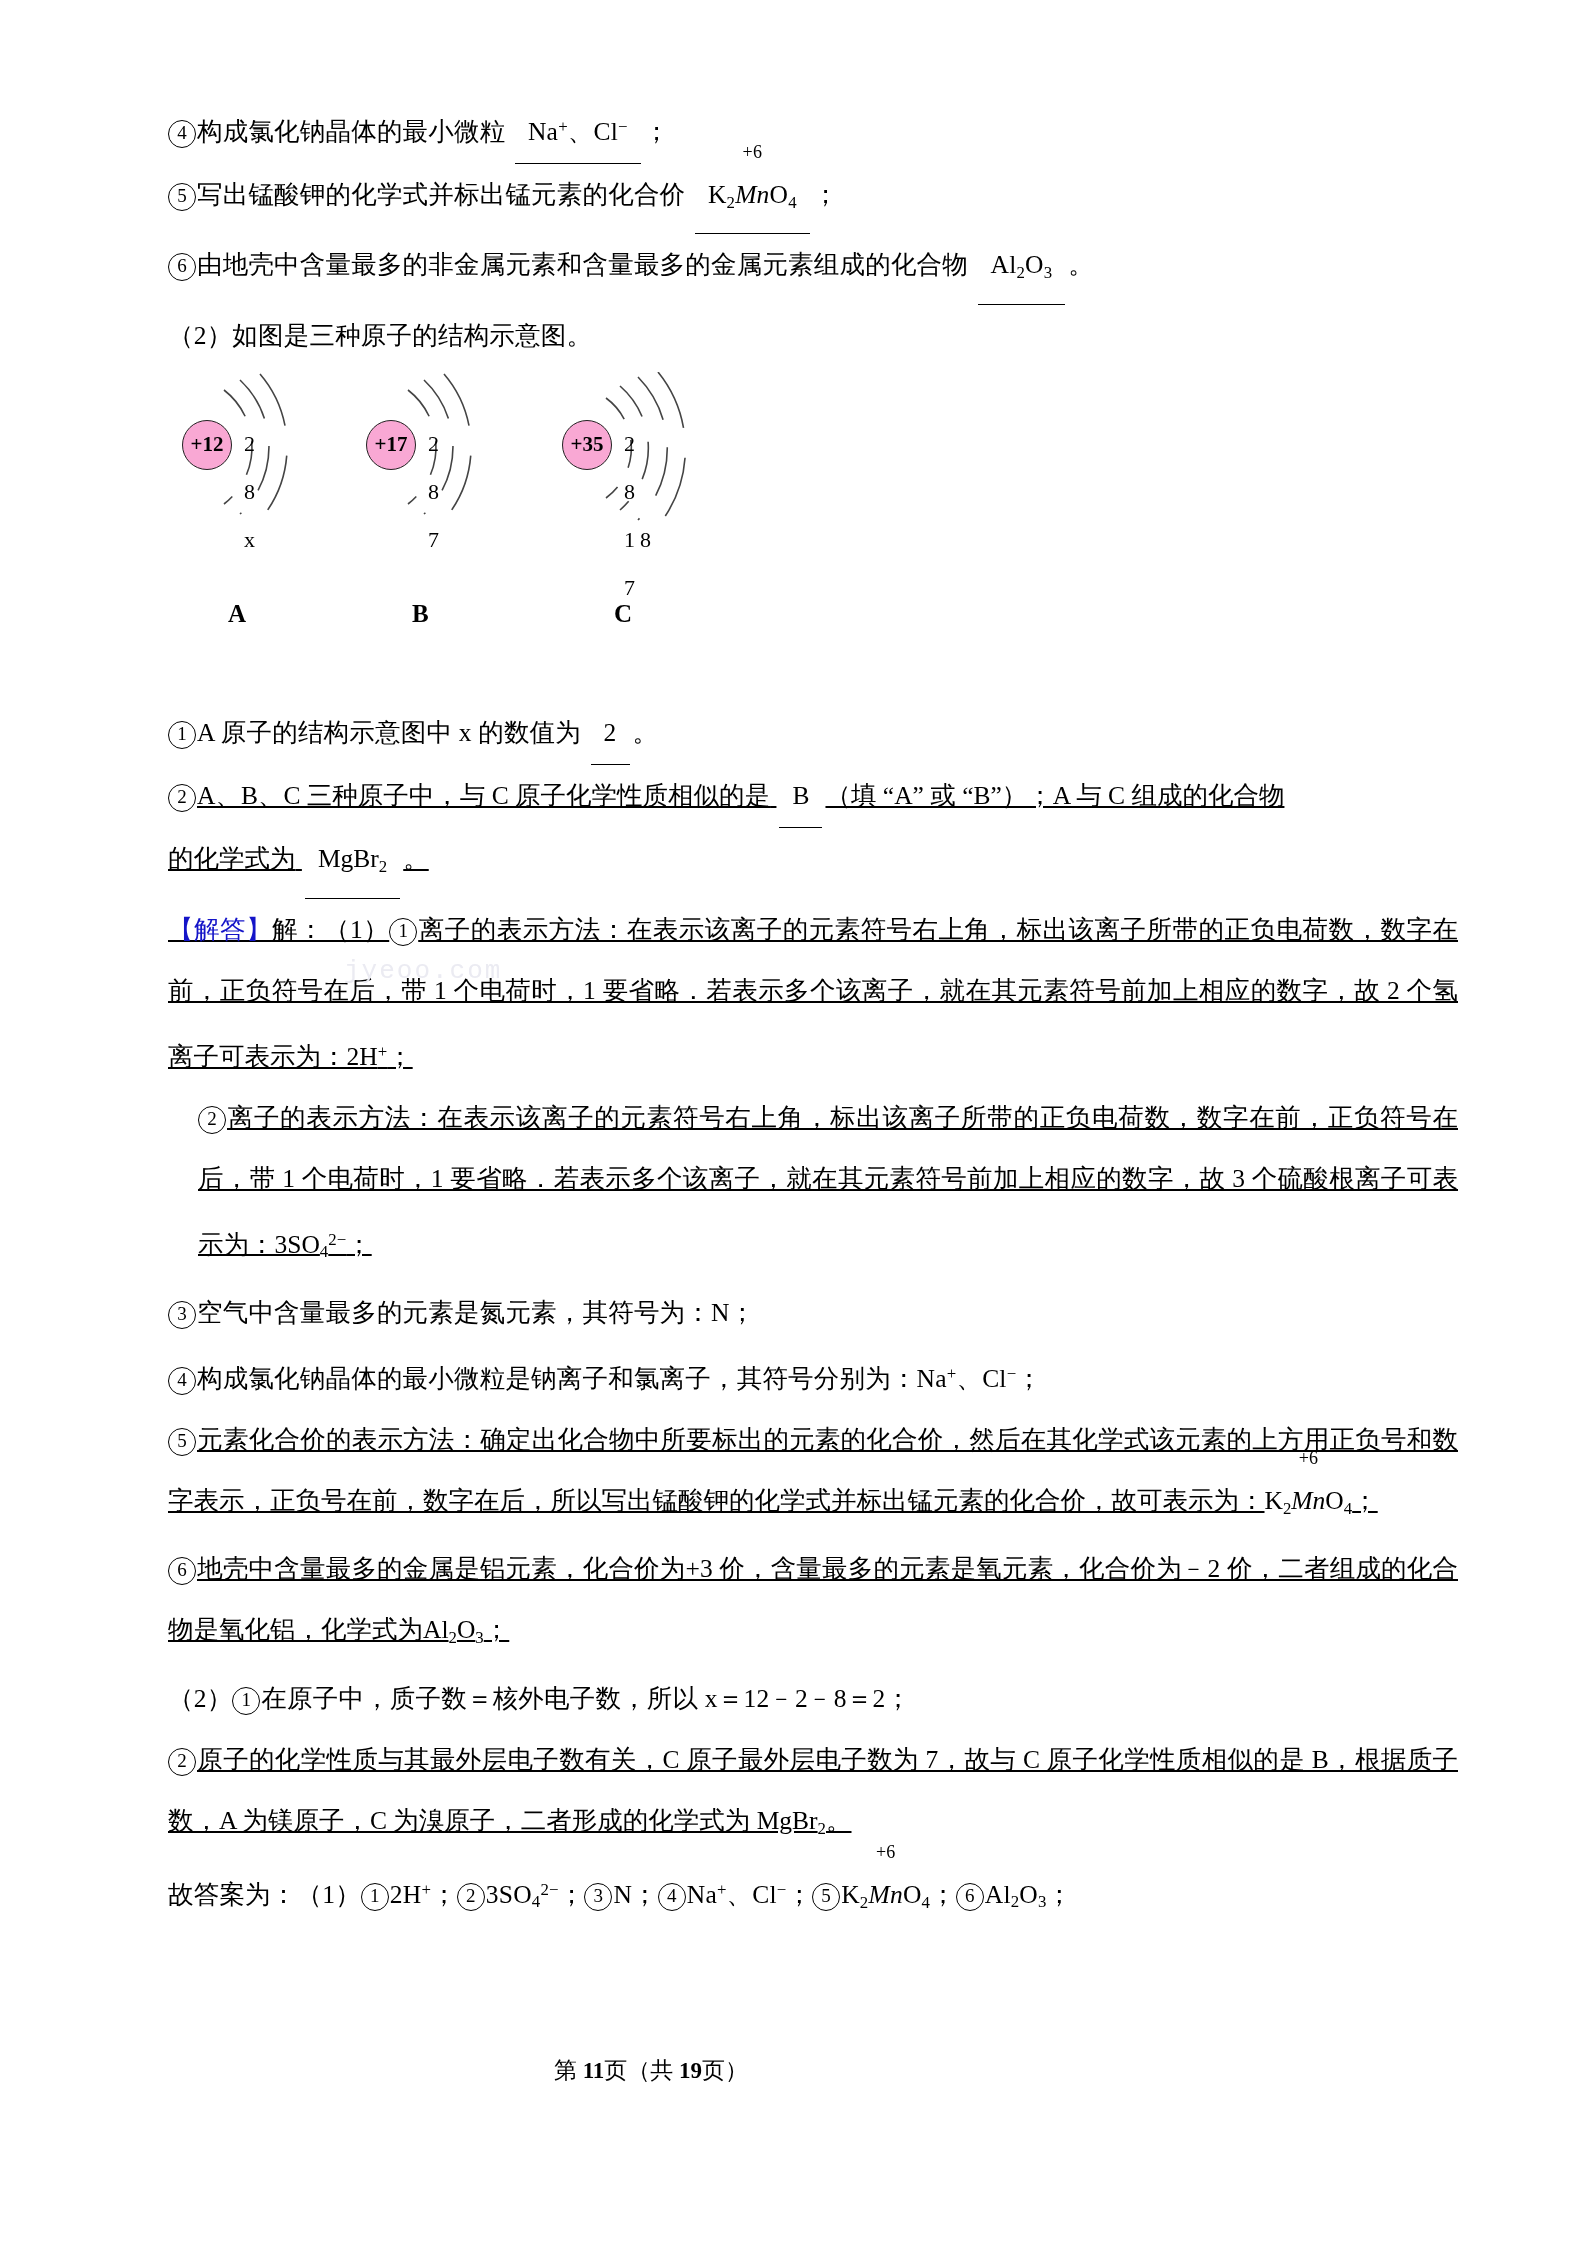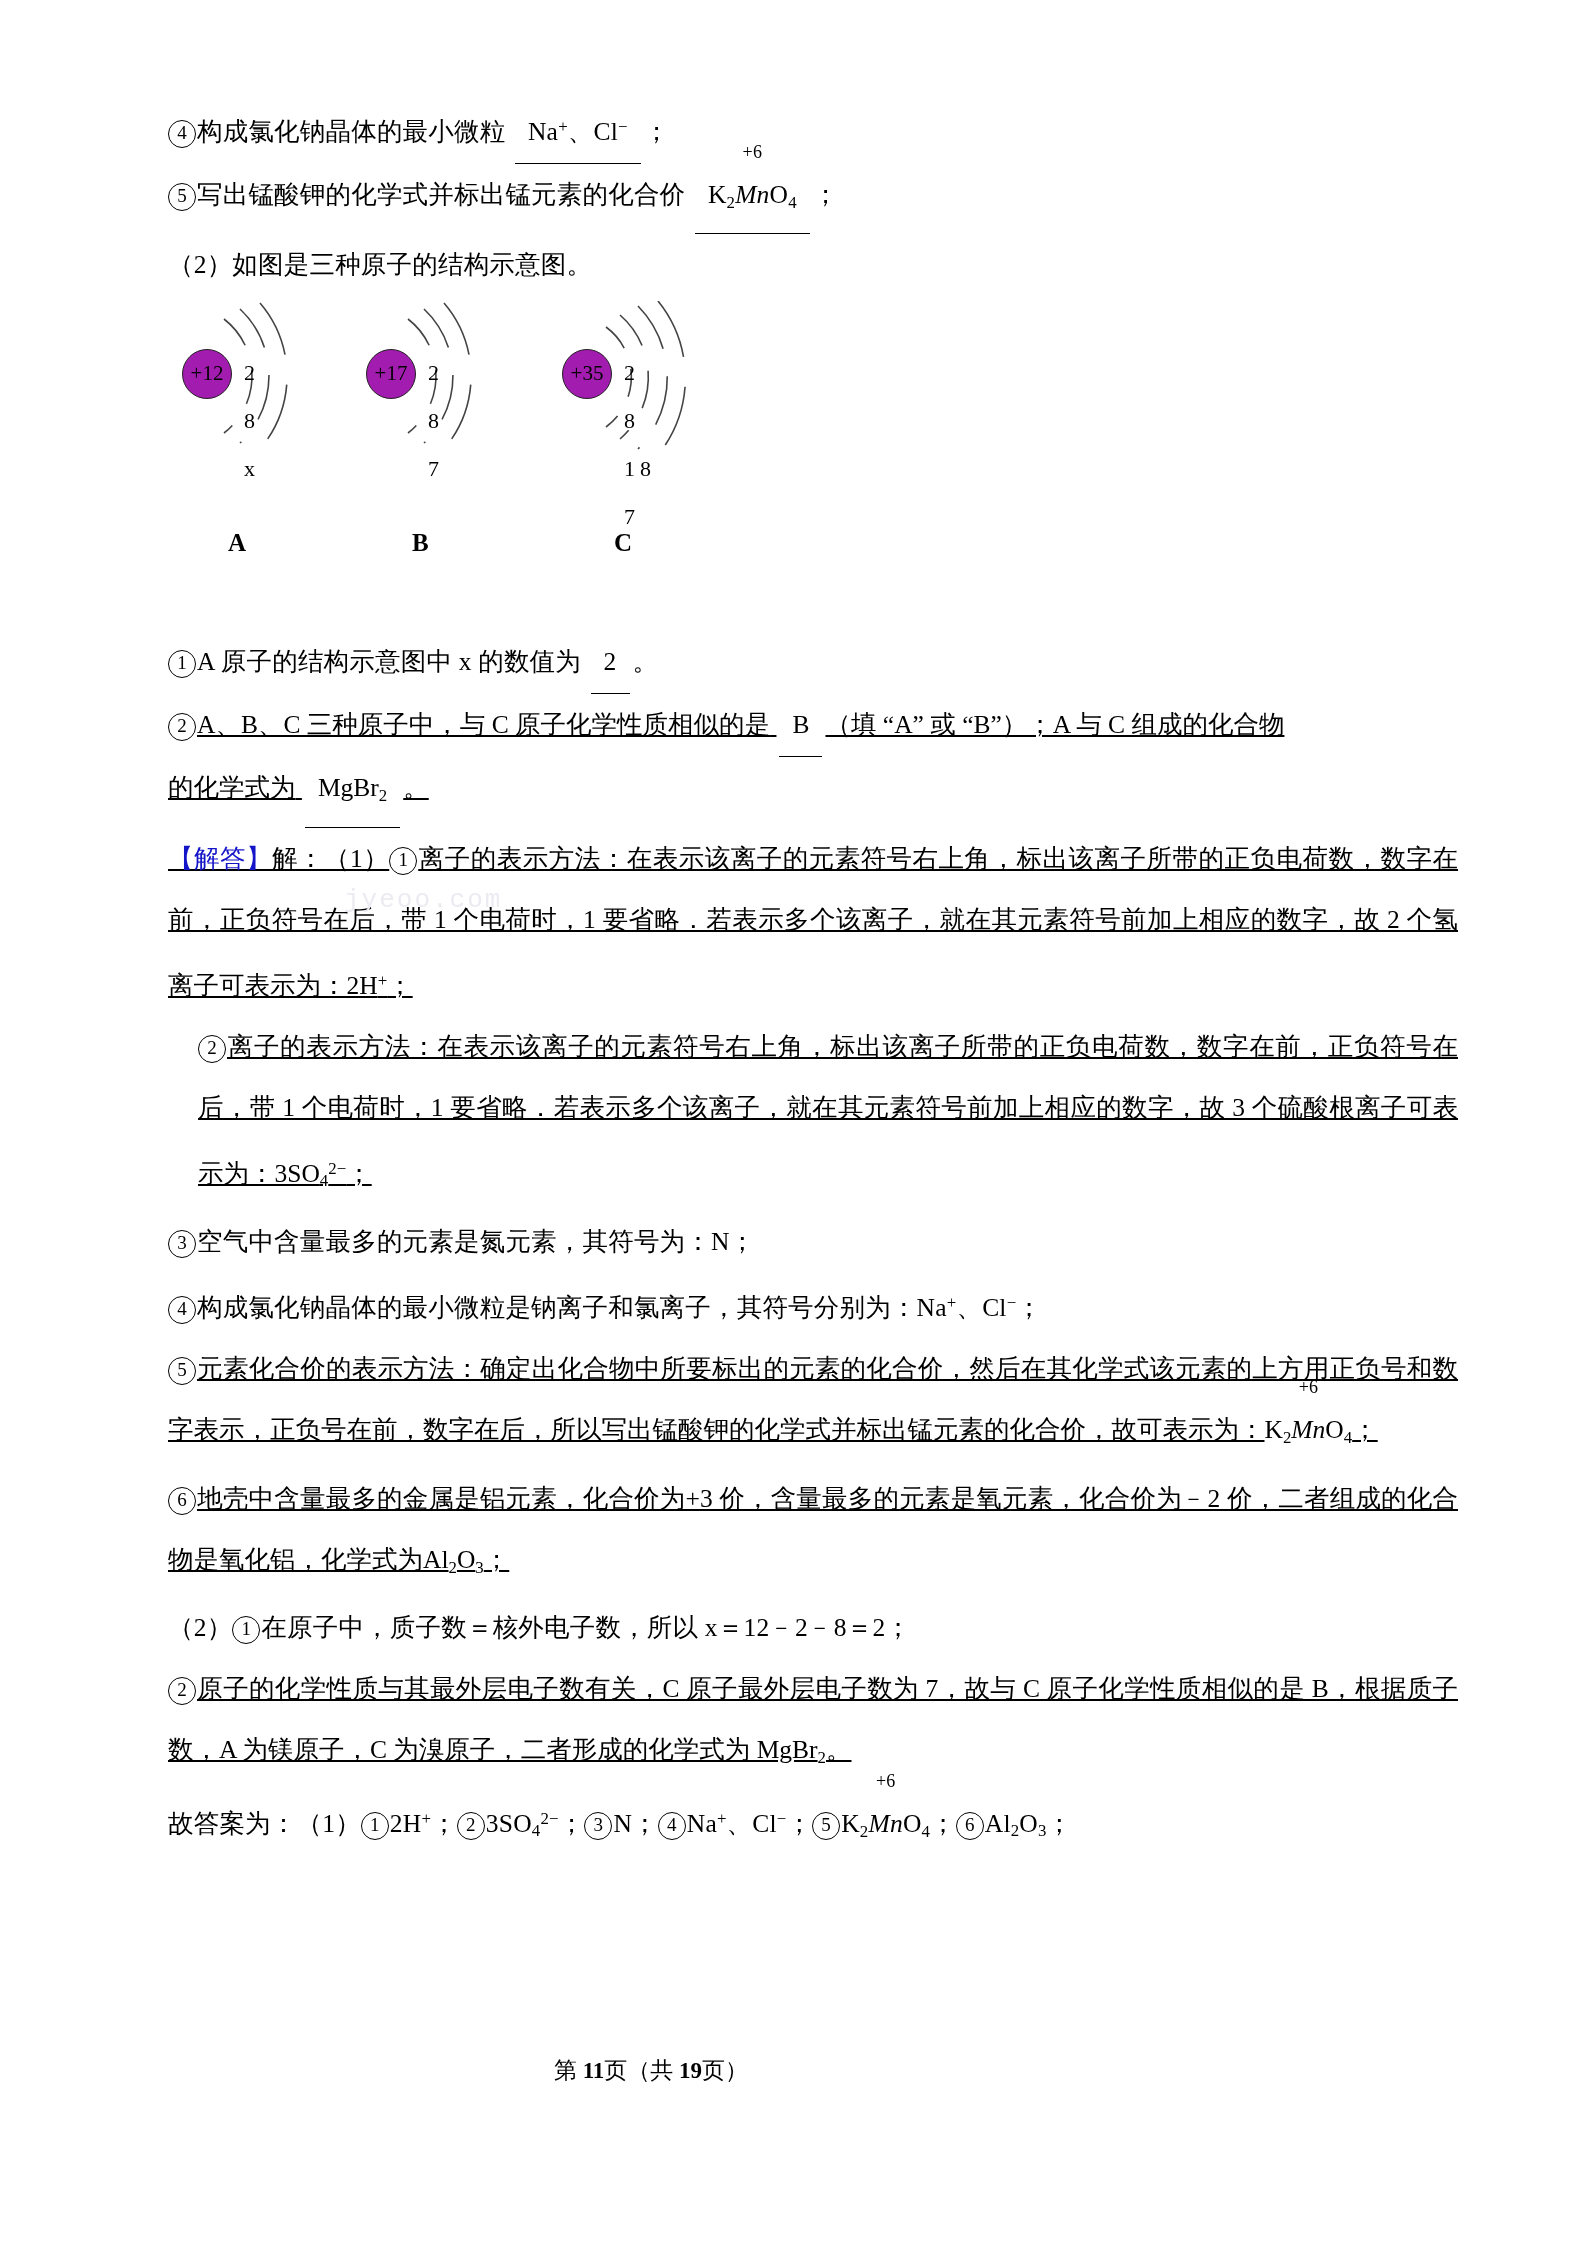--- a/index.html
+++ b/index.html
@@ -83,22 +83,23 @@
   }
   .nucleus{
     position:absolute;
     width:48px;height:48px;
     border:1.7px solid #222;
     border-radius:50%;
     text-align:center;
     line-height:46px;
     font-size:21px;
     left:0;top:48px;
-    background:#a21caf;
+    background:#f9a8d4;
     z-index:3;
+    font-weight:bold;
   }
   .shells{
     position:absolute;
     left:34px;top:0;
   }
   .elabel{
     position:absolute;
     top:48px;
     line-height:48px;
     font-size:22px;
@@ -140,20 +141,24 @@
     <div class="line">
       <span class="circnum">4</span><span>构成氯化钠晶体的最小微粒</span>
       <span class="ans"><span>Na</span><sup>+</sup><span>、Cl</span><sup>−</sup></span><span>；</span>
     </div>
 
     <div class="line">
       <span class="circnum">5</span><span>写出锰酸钾的化学式并标出锰元素的化合价</span>
       <span class="ans"><span class="val"><span class="charge">+6</span><span>K</span><sub>2</sub><span class="ital">Mn</span><span>O</span><sub>4</sub></span></span><span>；</span>
     </div>
 
+    <div class="line">
+      <span class="circnum">6</span><span>由地壳中含量最多的非金属元素和含量最多的金属元素组成的化合物</span>
+      <span class="ans"><span>Al</span><sub>2</sub><span>O</span><sub>3</sub></span><span>。</span>
+    </div>
 
     <div class="line">（2）如图是三种原子的结构示意图。</div>
 
     <div class="diagram">
 
       <div class="watermark">jyeoo.com</div>
 
       <div class="atom" style="left:14px;">
         <div class="nucleus">+12</div>
         <svg class="shells" width="130" height="150" viewBox="0 0 130 150">

